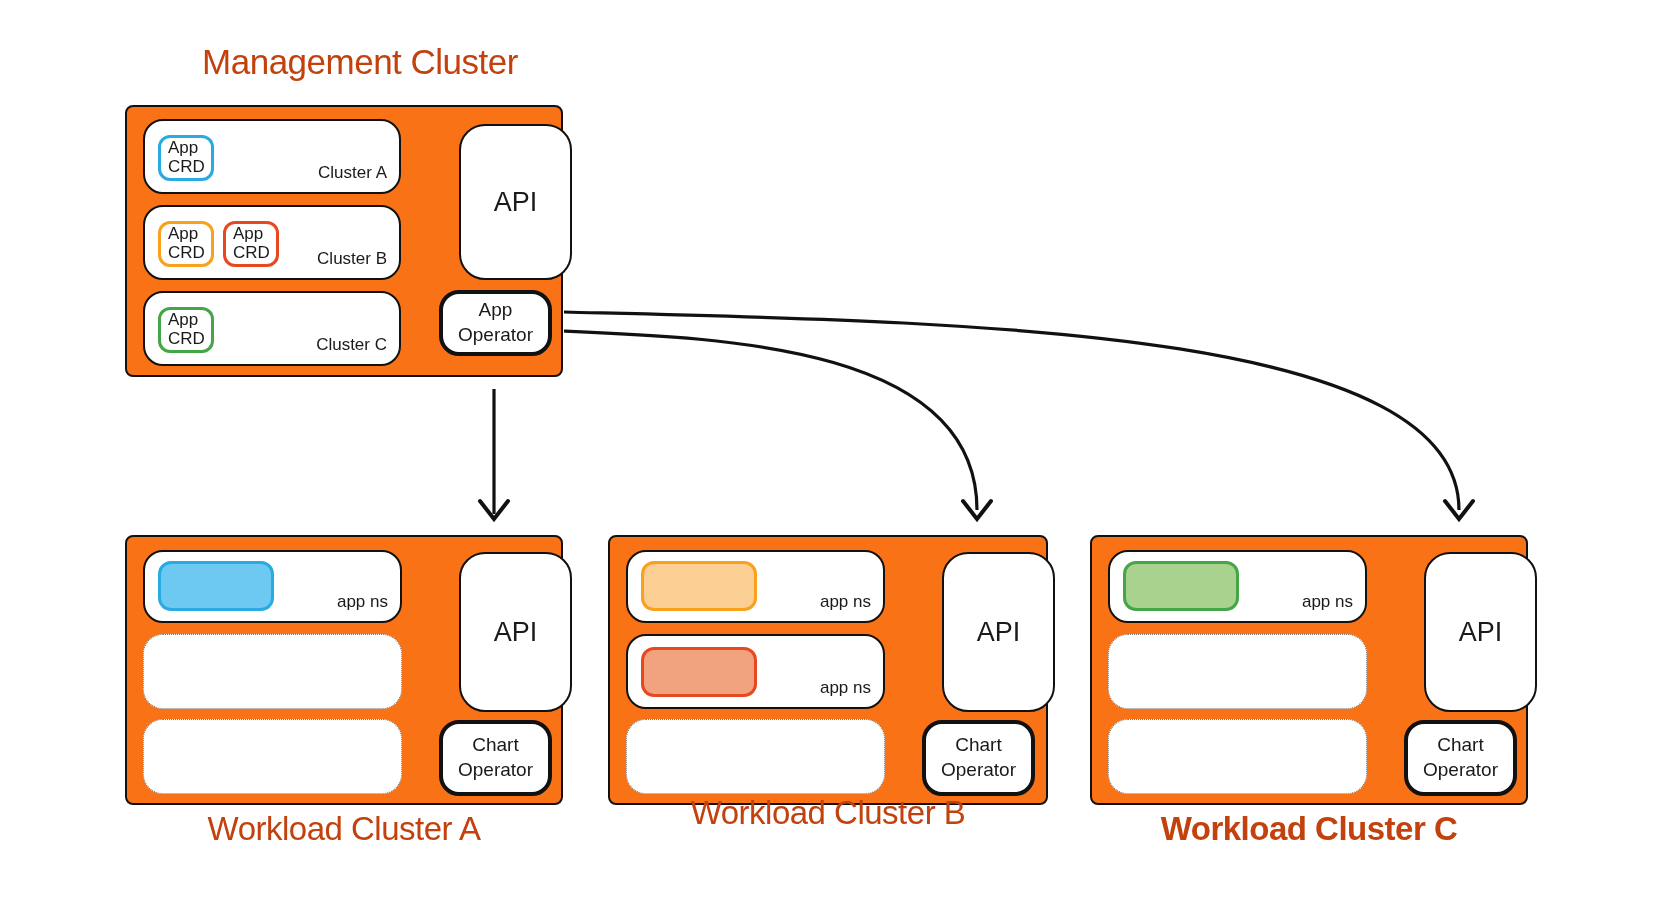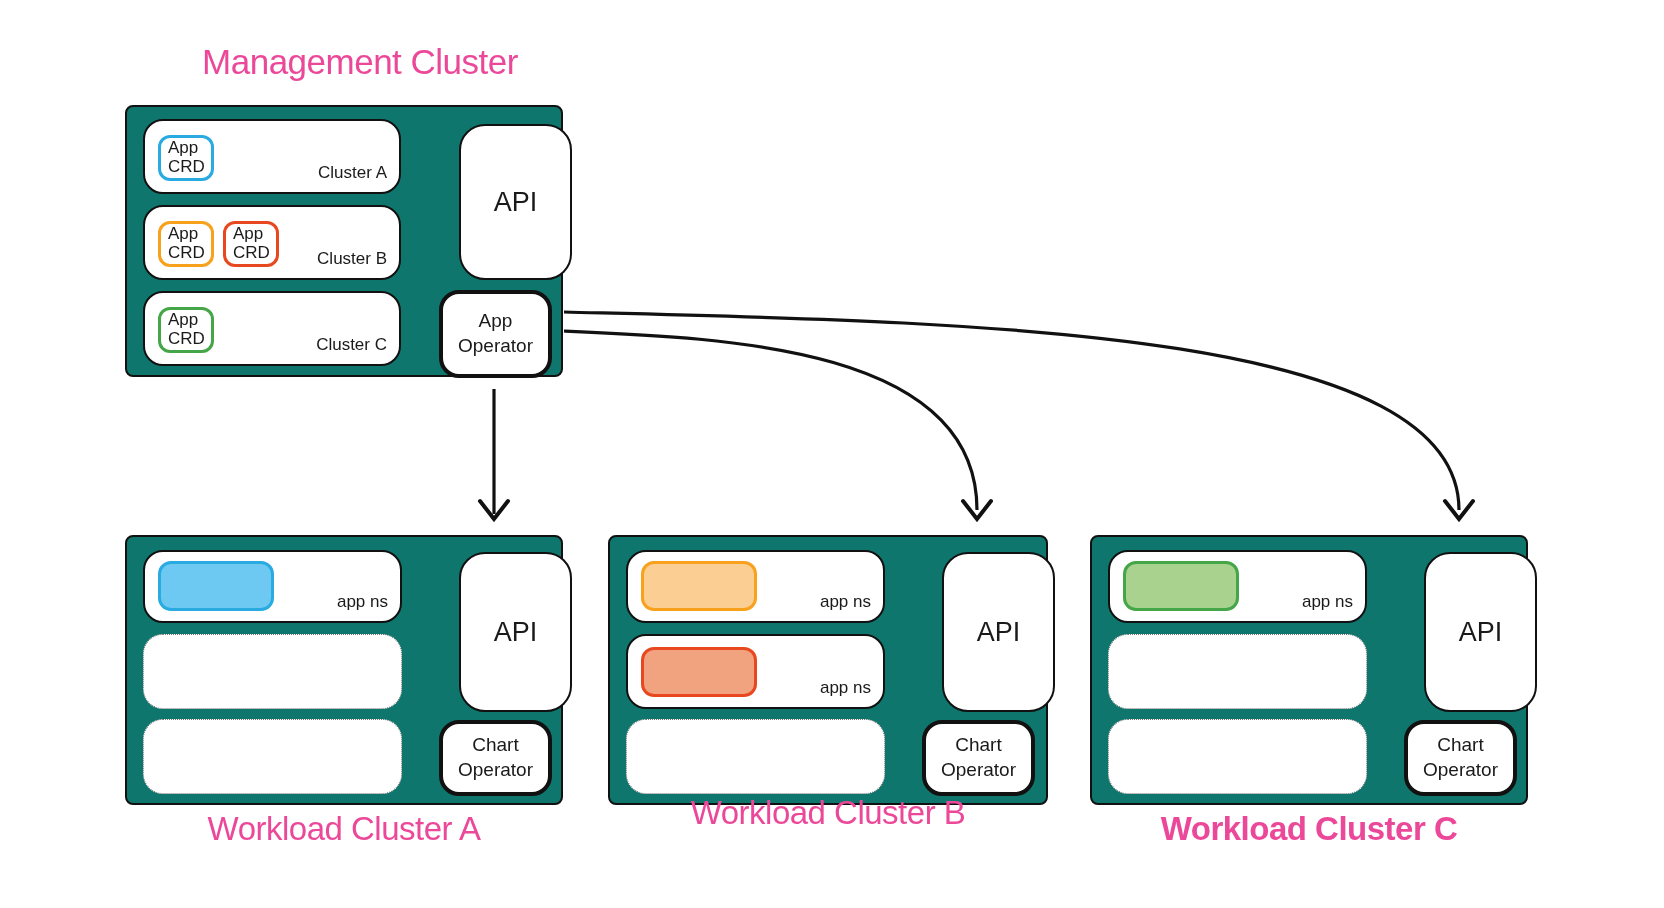--- a/index.html
+++ b/index.html
@@ -2,24 +2,24 @@
 <html><head>
 <meta charset="utf-8">
 <style>
   html,body{margin:0;padding:0;background:#fff;}
   .canvas{
     position:relative;width:1664px;height:908px;background:#ffffff;overflow:hidden;
     font-family:"Liberation Sans","DejaVu Sans",sans-serif;color:#1a1a1a;
   }
   .abs{position:absolute;box-sizing:border-box;}
   .title{
-    font-size:35px;letter-spacing:-0.5px;text-align:center;color:#ec4899;font-weight:400;
+    font-size:35px;letter-spacing:-0.5px;text-align:center;color:#c2410c;font-weight:400;
   }
   .outer-box{
-    border:2.5px solid #111;border-radius:8px;background:#0f766e;
+    border:2.5px solid #111;border-radius:8px;background:#f97316;
   }
   .inner-row{
     border:2px solid #111;border-radius:20px;background:#fff;
   }
   .dotted-row{
     border:1.5px dotted #777;border-radius:20px;background:#fff;
   }
   .crd-chip{
     border:3px solid #888;border-radius:12px;background:#fff;
     display:flex;align-items:center;padding-left:7px;
@@ -72,21 +72,21 @@
     <div class="abs inner-row" style="left:16px;top:184px;width:258px;height:75px;">
       <div class="abs crd-chip" style="left: 13px; top: 14px; width: 56px; height: 46px; border-color: rgb(69, 166, 72);">
         <span>App CRD</span>
       </div>
       <div class="row-label">Cluster C</div>
     </div>
 
     <div class="abs api-box" style="left:312px;top:17px;width:113px;height:156px;">
       <span>API</span>
     </div>
-    <div class="abs op-box" style="left:312px;top:183px;width:113px;height:88px;">
+    <div class="abs op-box" style="left:312px;top:183px;width:113px;height:66px;">
       <span>App Operator</span>
     </div>
   </div>
 
   <div class="abs outer-box" style="left:125px;top:535px;width:438px;height:270px;">
     <div class="abs inner-row" style="left:16px;top:13px;width:259px;height:73px;">
       <div class="abs ns-chip filled" style="left: 13px; top: 9px; width: 116px; height: 50px; border-color: rgb(41, 171, 226); background: rgb(109, 201, 241);"></div>
       <div class="row-label">app ns</div>
     </div>
     <div class="abs dotted-row" style="left:16px;top:97px;width:259px;height:75px;"></div>

